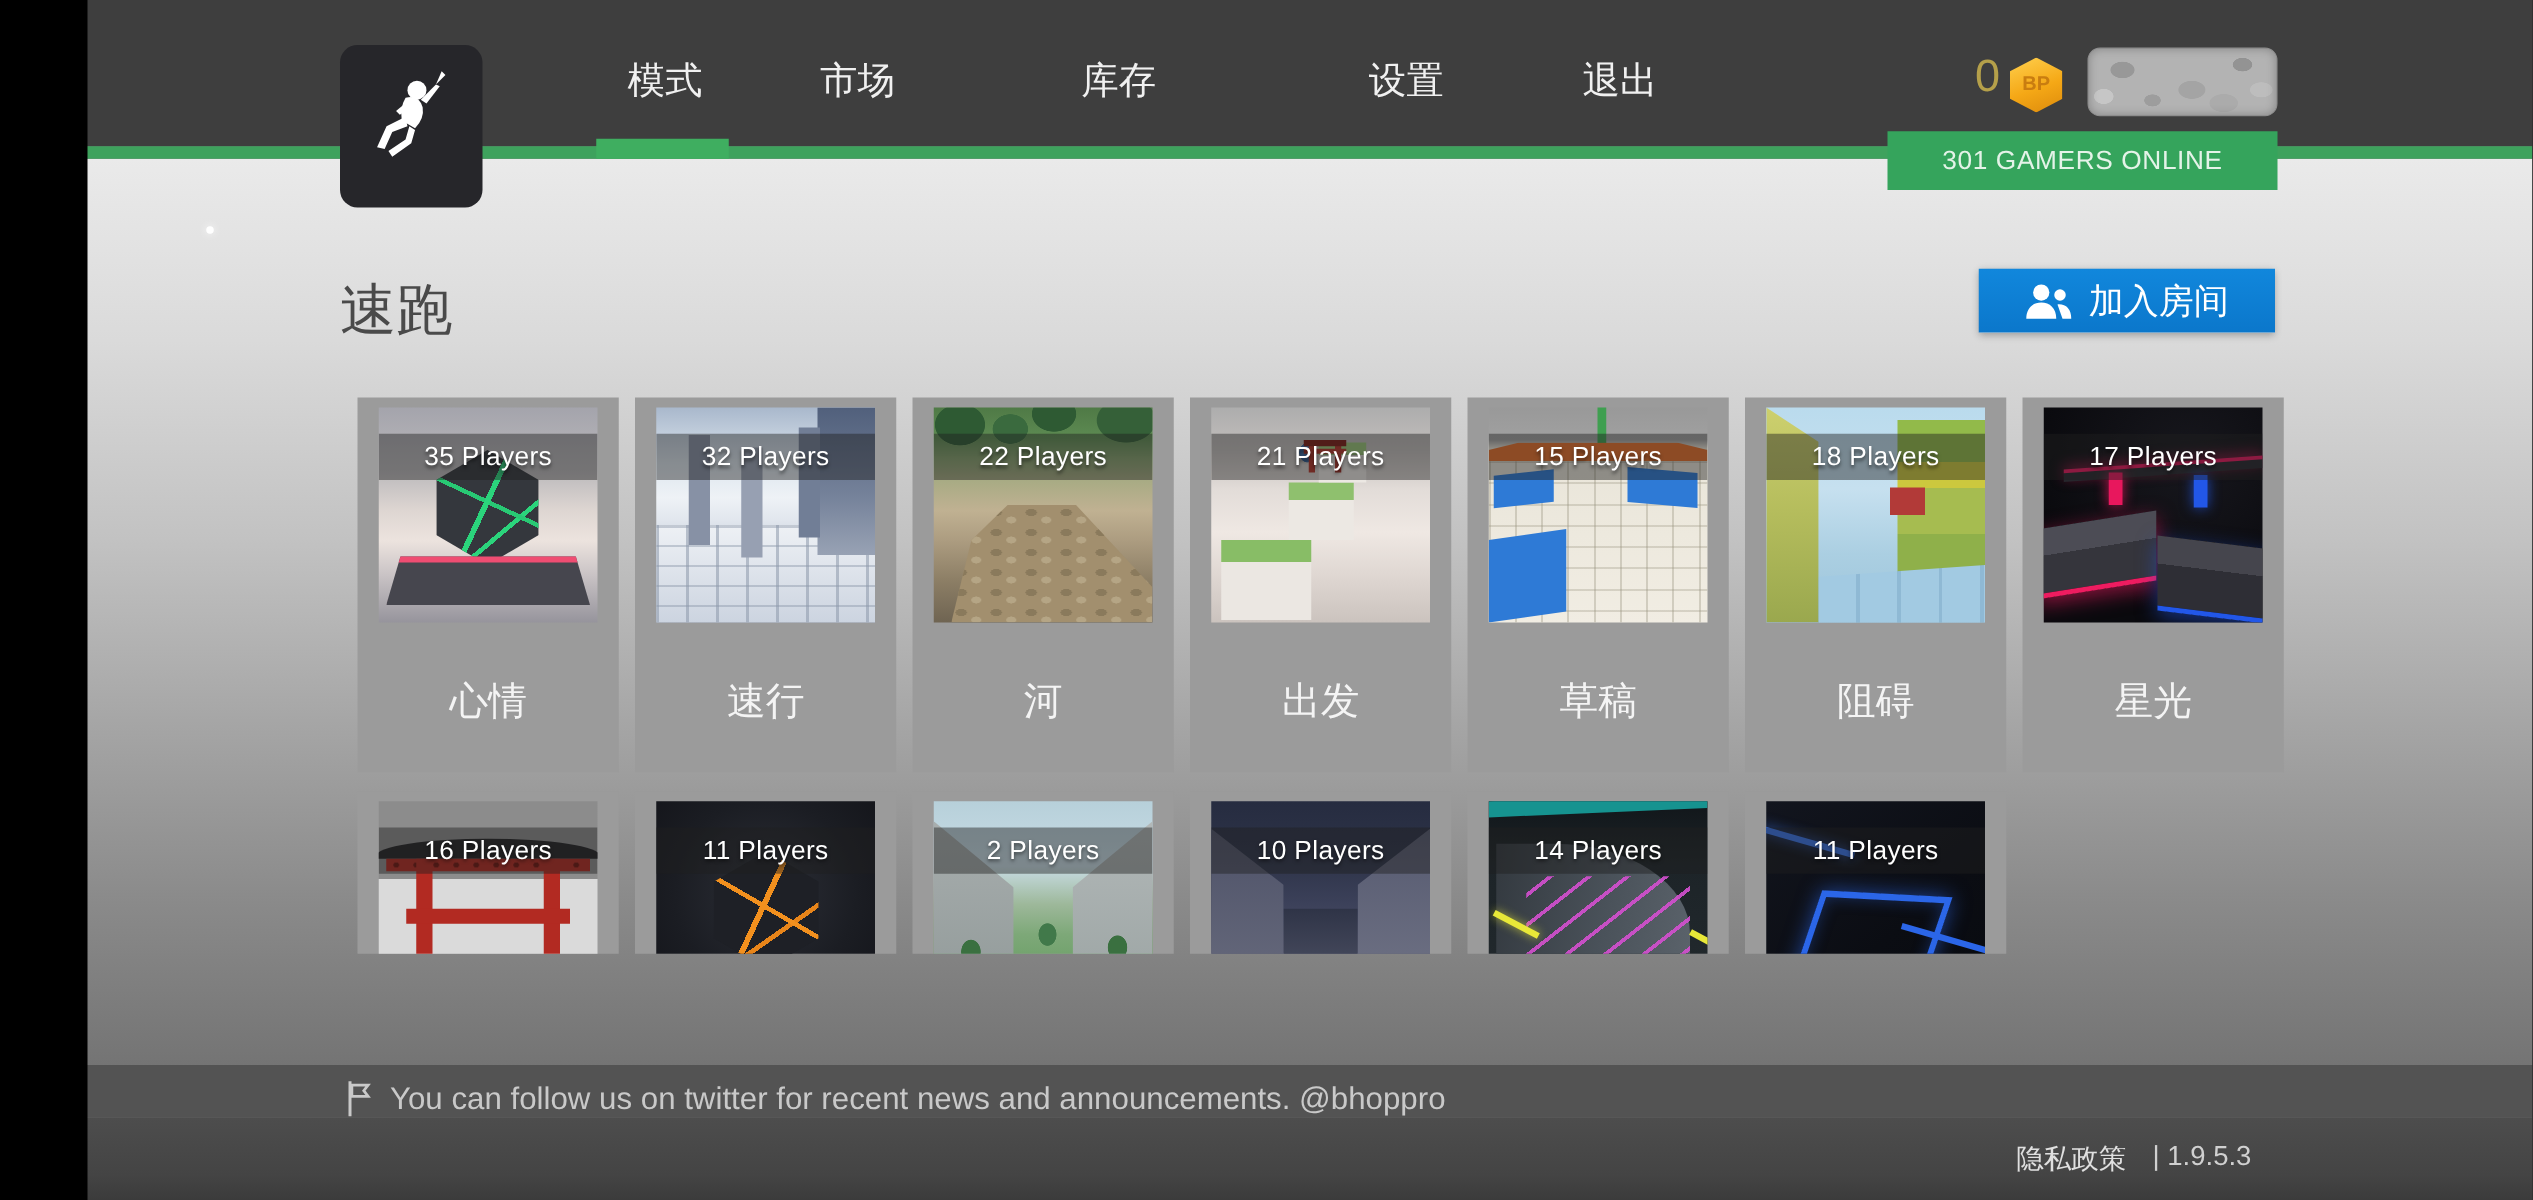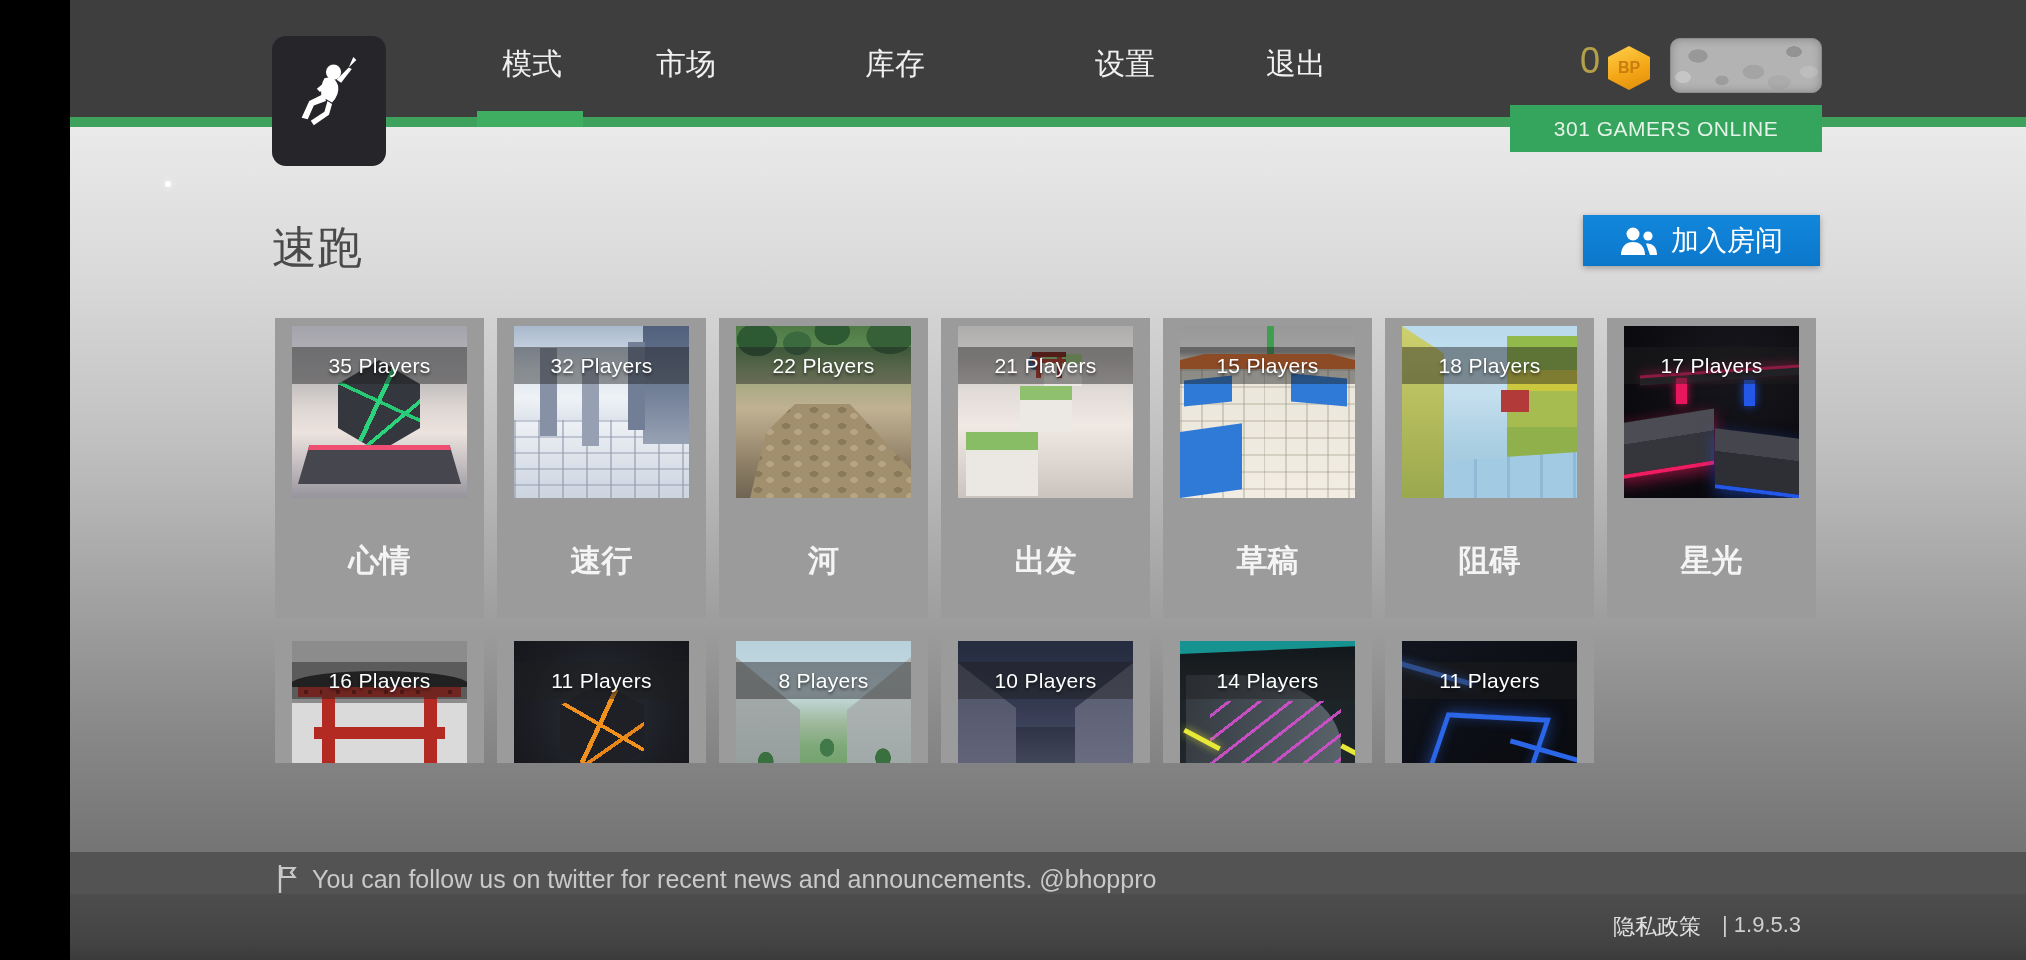--- a/index.html
+++ b/index.html
@@ -50,27 +50,27 @@
 
   
   .page-title{position:absolute;left:272px;top:218px;font-size:45px;color:#4a4a4a;z-index:2;}
   .join-btn{position:absolute;left:1583px;top:215px;width:237px;height:51px;z-index:3;
     background:linear-gradient(180deg,#1187dc 0%,#0b77cb 100%);
     display:flex;align-items:center;justify-content:center;gap:13px;
     color:#fff;font-size:28px;cursor:pointer;box-shadow:0 2px 6px rgba(0,0,0,.3);}
 
   
   .maps-viewport{position:absolute;left:0;top:130px;width:2026px;height:633px;overflow:hidden;z-index:2;}
-  .card{position:absolute;width:209px;height:300px;background:#9b9b9b;top:188px;cursor:pointer;}
+  .card{position:absolute;width:209px;height:300px;background:#9b9b9b;top:188px;cursor:pointer;margin-left:11px;}
   .row2 .card{top:503px;}
   .thumb{position:absolute;left:17px;top:8px;width:175px;height:172px;overflow:hidden;}
   .pstrip{position:absolute;left:0;right:0;top:21px;height:37px;background:rgba(30,30,30,.45);
     display:flex;align-items:center;justify-content:center;z-index:3;}
   .pstrip span{color:#fff;font-size:21px;text-shadow:0 2px 3px rgba(0,0,0,.55);letter-spacing:.3px;}
-  .mapname{position:absolute;left:0;right:0;top:222px;text-align:center;color:#f4f4f4;font-size:31px;font-weight:bold;}
+  .mapname{position:absolute;left:0;right:0;top:222px;text-align:center;color:#f4f4f4;font-size:31px;}
   .thumb::before,.thumb::after{z-index:1;}
   .d1,.d2,.d3{z-index:2;}
 
   
   .t1{background:linear-gradient(180deg,#a4a4ac 0%,#bcbabc 30%,#ded6d2 48%,#ece3de 62%,#c9c3c5 78%,#96949c 100%);}
   .t1::before{content:"";position:absolute;left:46px;top:34px;width:82px;height:92px;background-color:#34373d;
     background-image:linear-gradient(115deg,transparent 46%,#2bd47c 46% 50%,transparent 50%),
       linear-gradient(25deg,transparent 52%,#28c974 52% 55%,transparent 55%),
       linear-gradient(-40deg,transparent 30%,#2bd47c 30% 33%,transparent 33%);
     clip-path:polygon(50% 0,100% 26%,100% 74%,50% 100%,0 74%,0 26%);}
@@ -357,21 +357,21 @@
         <div class="thumb t9">
           <div class="pstrip">
               <span>11 Players</span>
             </div>
         </div>
       </div>
       <div class="card" style="left:719px">
         <div class="thumb t10">
           <div class="d1"></div>
           <div class="pstrip">
-              <span>8 Players</span>
+              <span>2 Players</span>
             </div>
         </div>
       </div>
       <div class="card" style="left:941px">
         <div class="thumb t11">
           <div class="d1"></div>
           <div class="pstrip">
               <span>10 Players</span>
             </div>
         </div>

